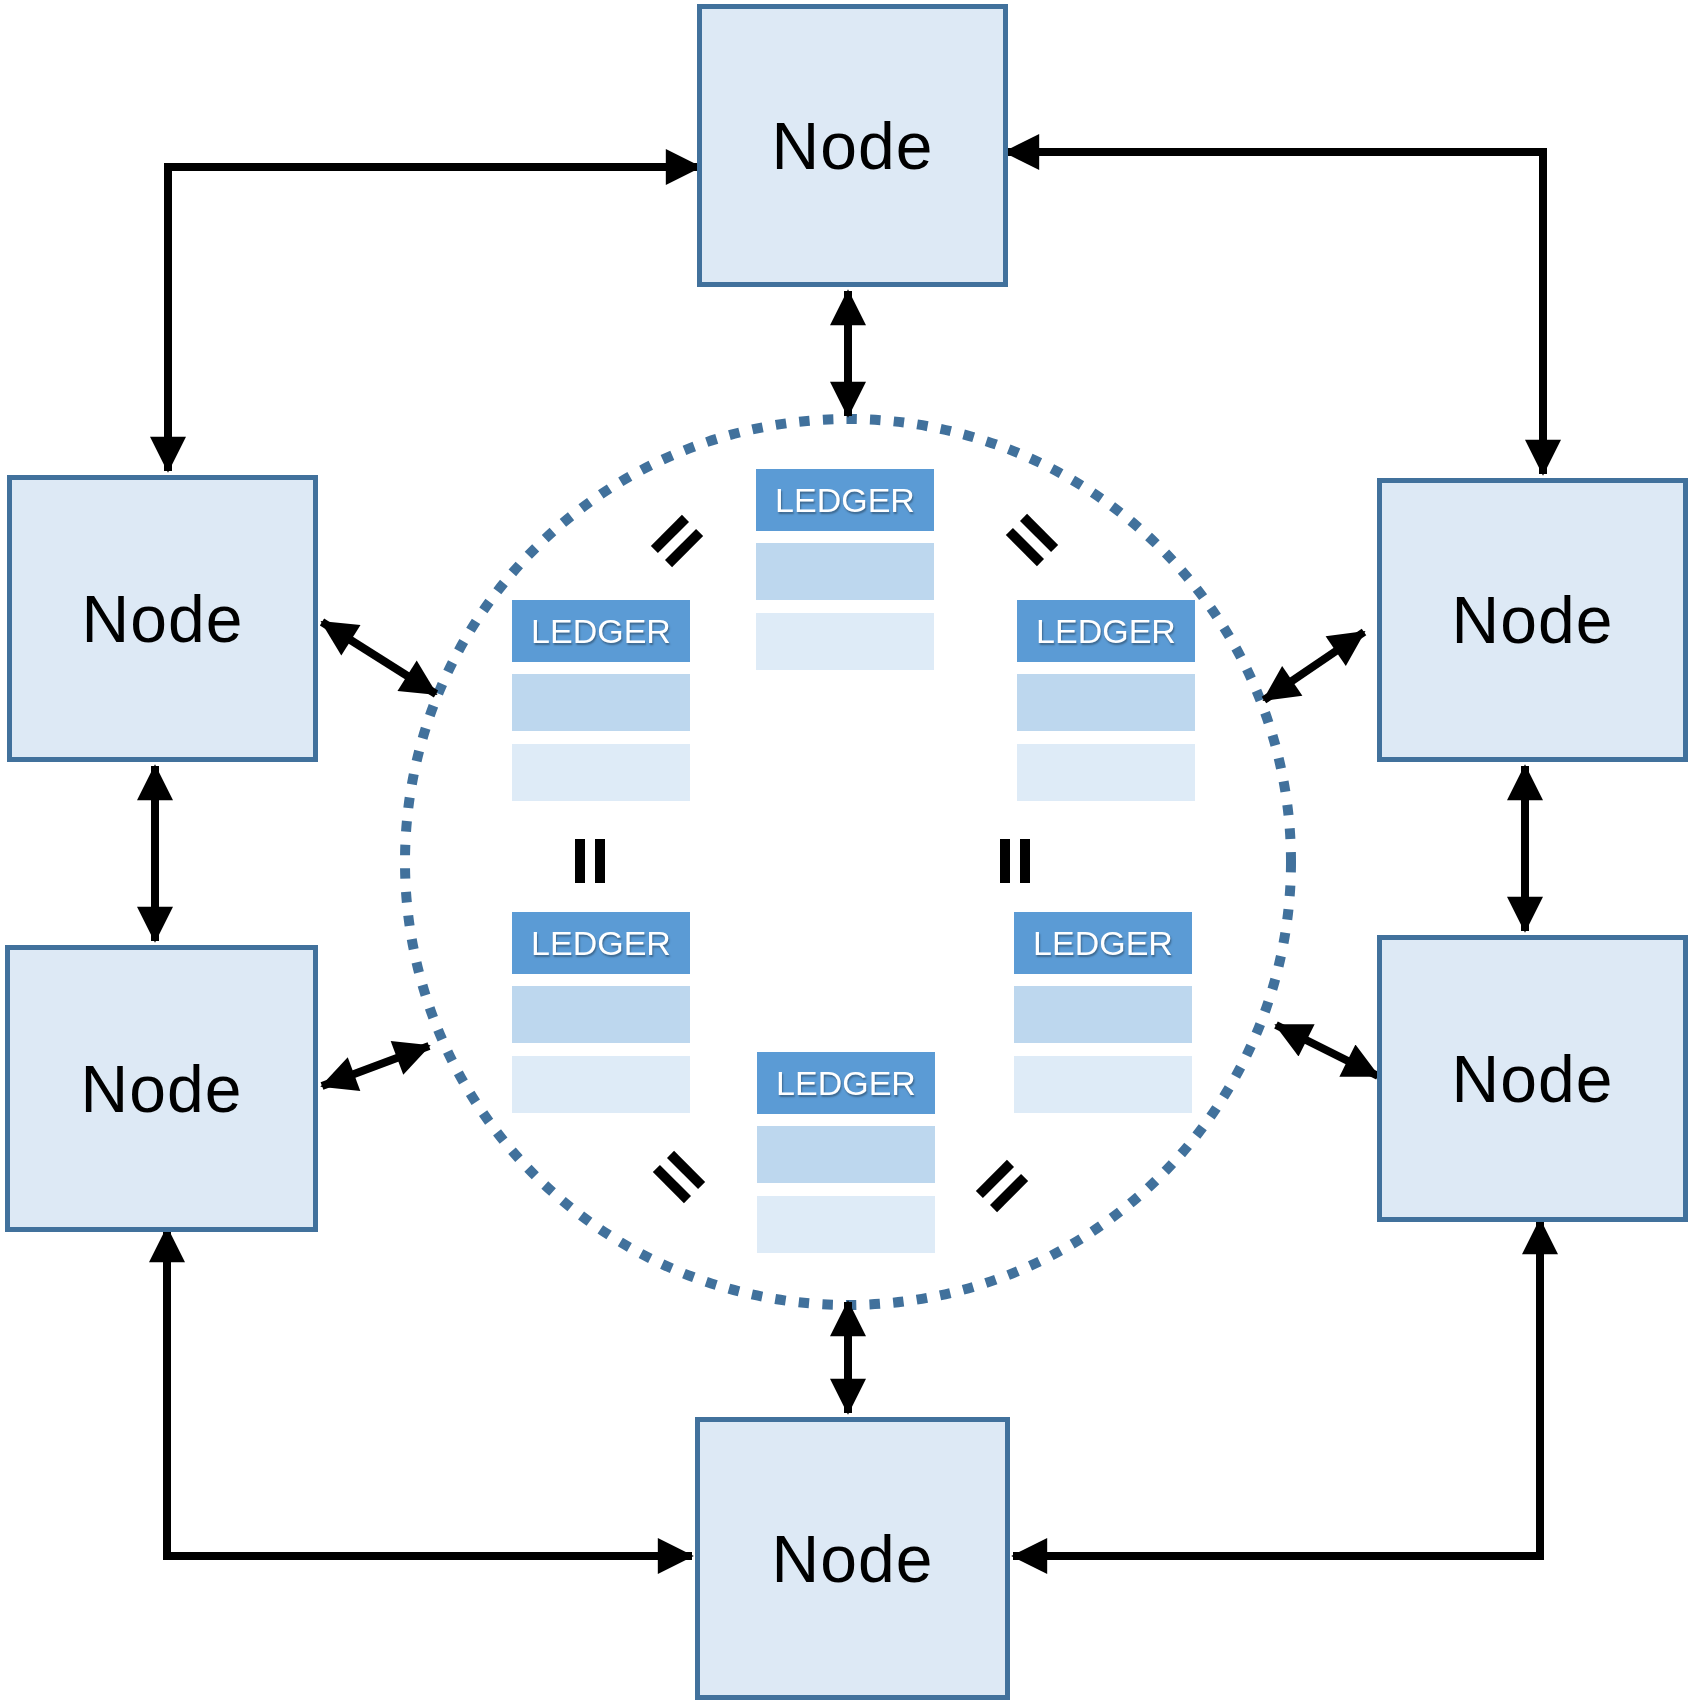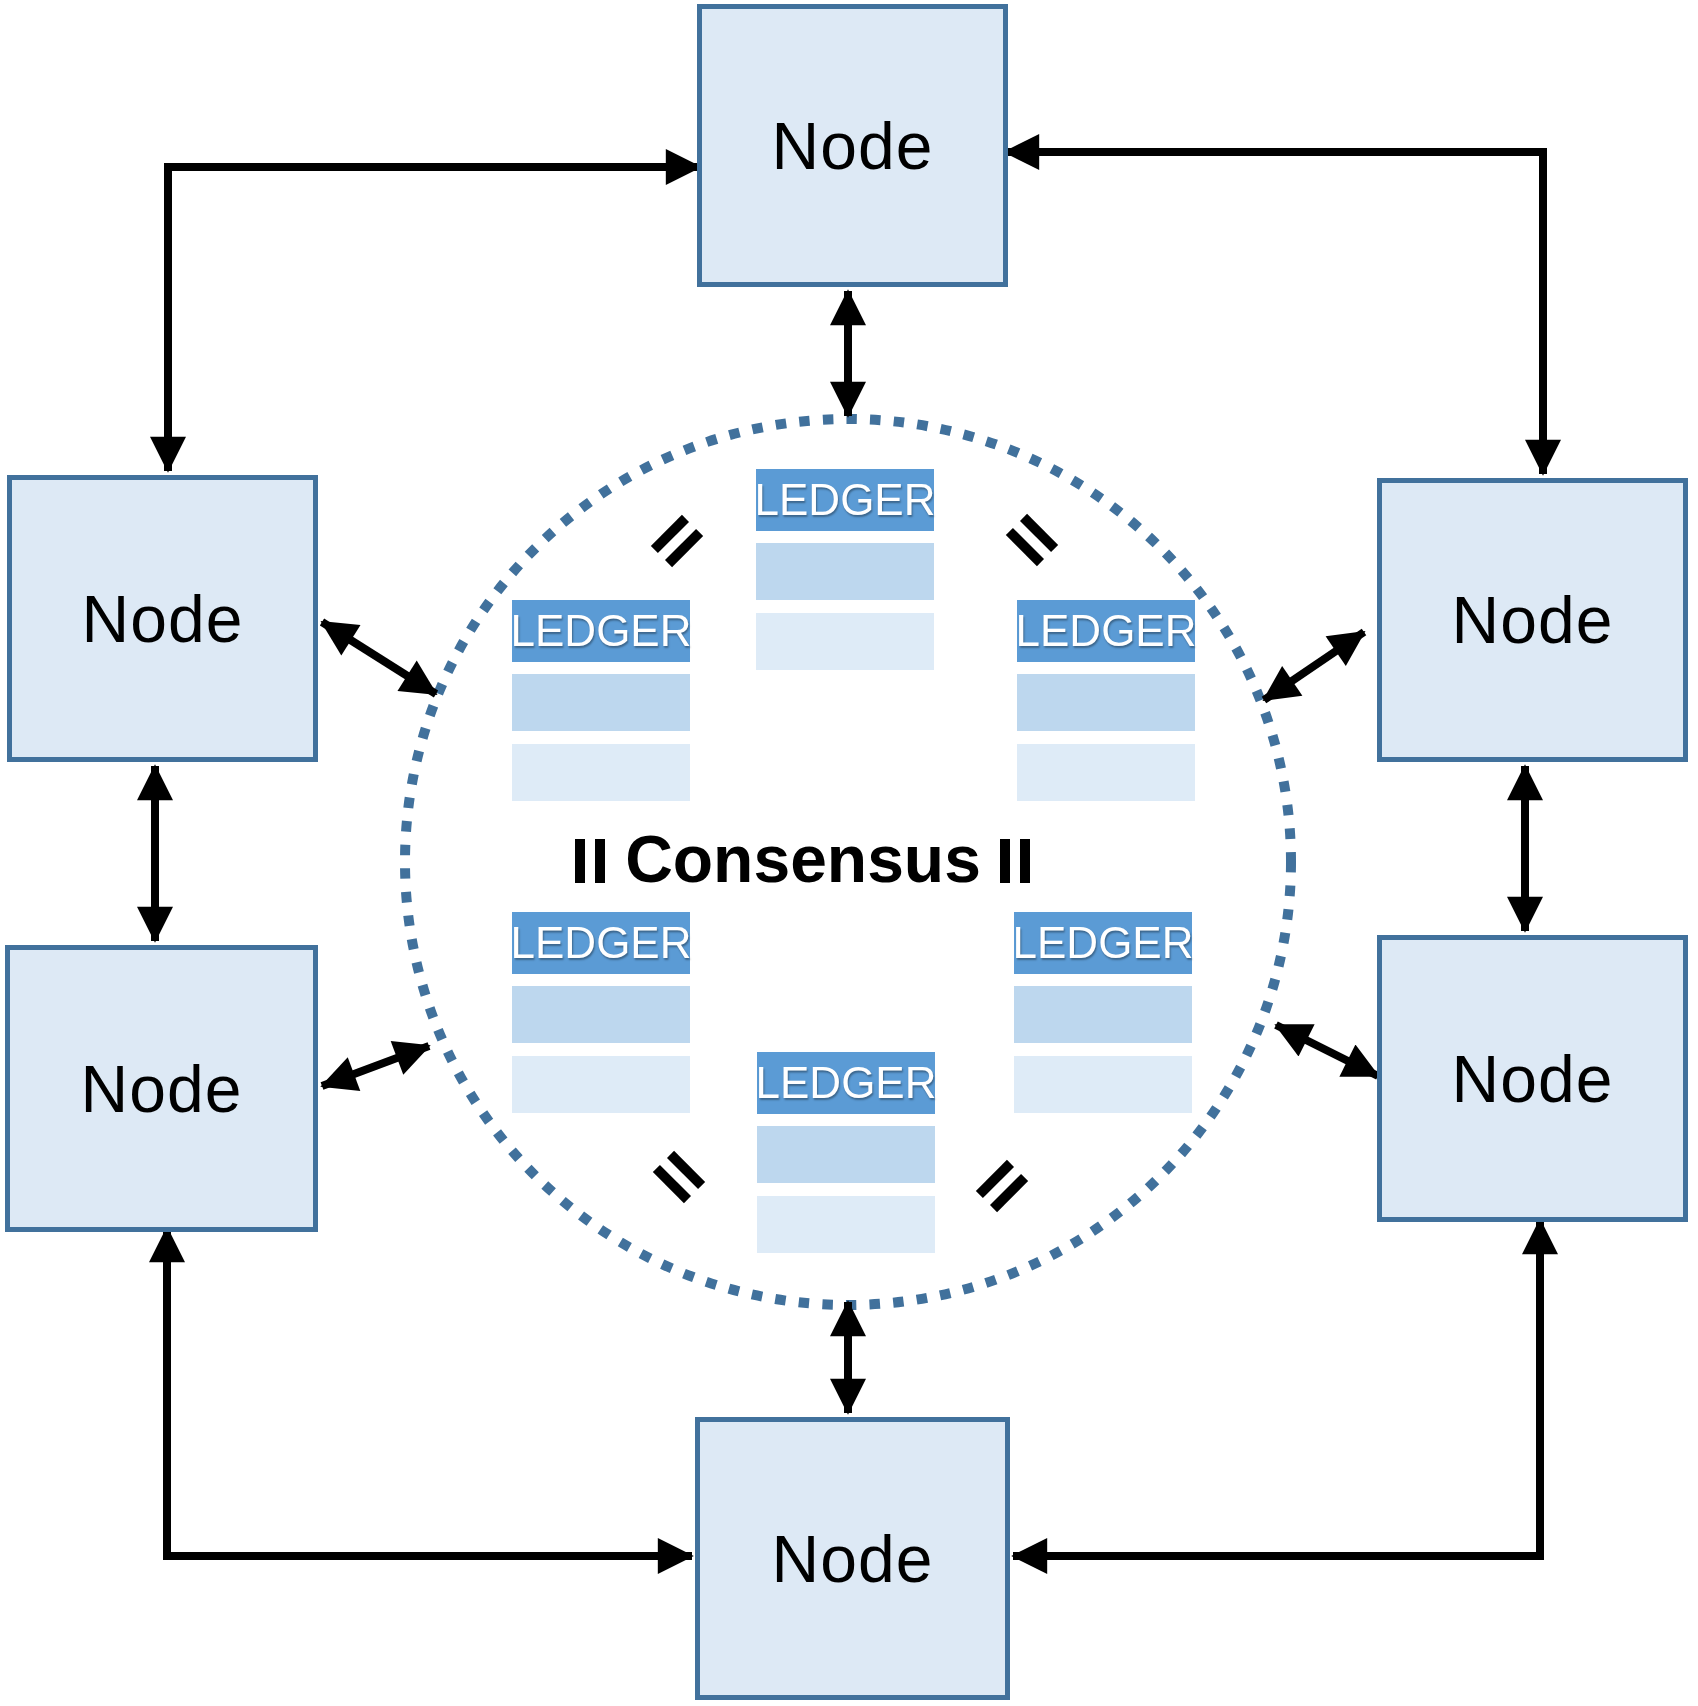--- a/index.html
+++ b/index.html
@@ -49,21 +49,21 @@
   }
   .ledger {
     position: absolute;
     width: 178px;
   }
   .ledger-header {
     width: 178px;
     height: 62px;
     background: var(--ledger-header, #5b9bd5);
     color: var(--ledger-text, #fff);
-    font-size: 44px;
+    font-size: 34px;
     display: flex;
     align-items: center;
     justify-content: center;
     text-shadow: 1px 2px 2px rgba(0,0,0,0.35);
     margin-bottom: 12px;
   }
   .ledger-row {
     width: 178px;
     height: 57px;
     margin-bottom: 13px;
@@ -192,15 +192,14 @@
   </div>
   <div class="eq-mark" style="left:657px; top:1162px; transform:rotate(45deg);">
     <span class="eq-bar"></span>
     <span class="eq-bar"></span>
   </div>
   <div class="eq-mark" style="left:980px; top:1171px; transform:rotate(-45deg);">
     <span class="eq-bar"></span>
     <span class="eq-bar"></span>
   </div>
 
-  <div class="consensus-label">Consensus</div>
 
 </div>
 
 </body></html>

